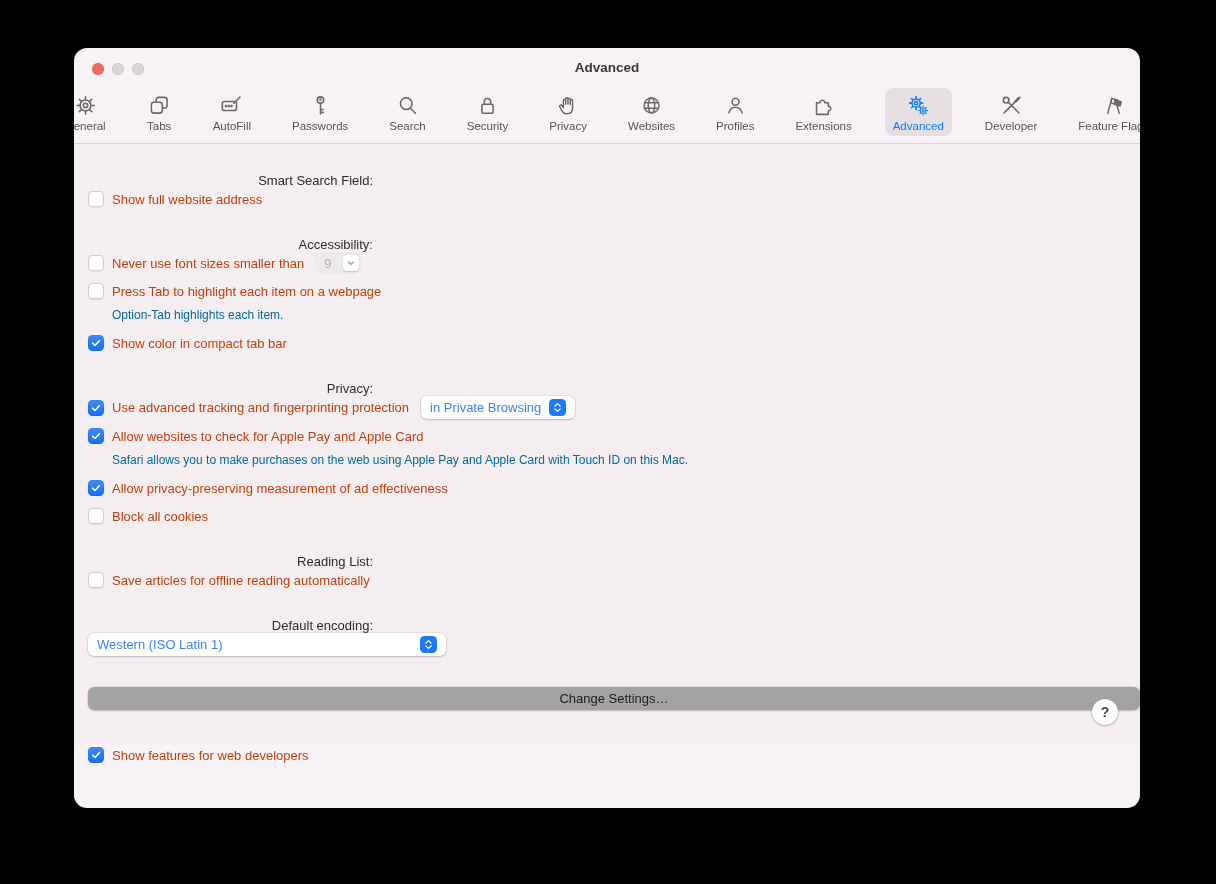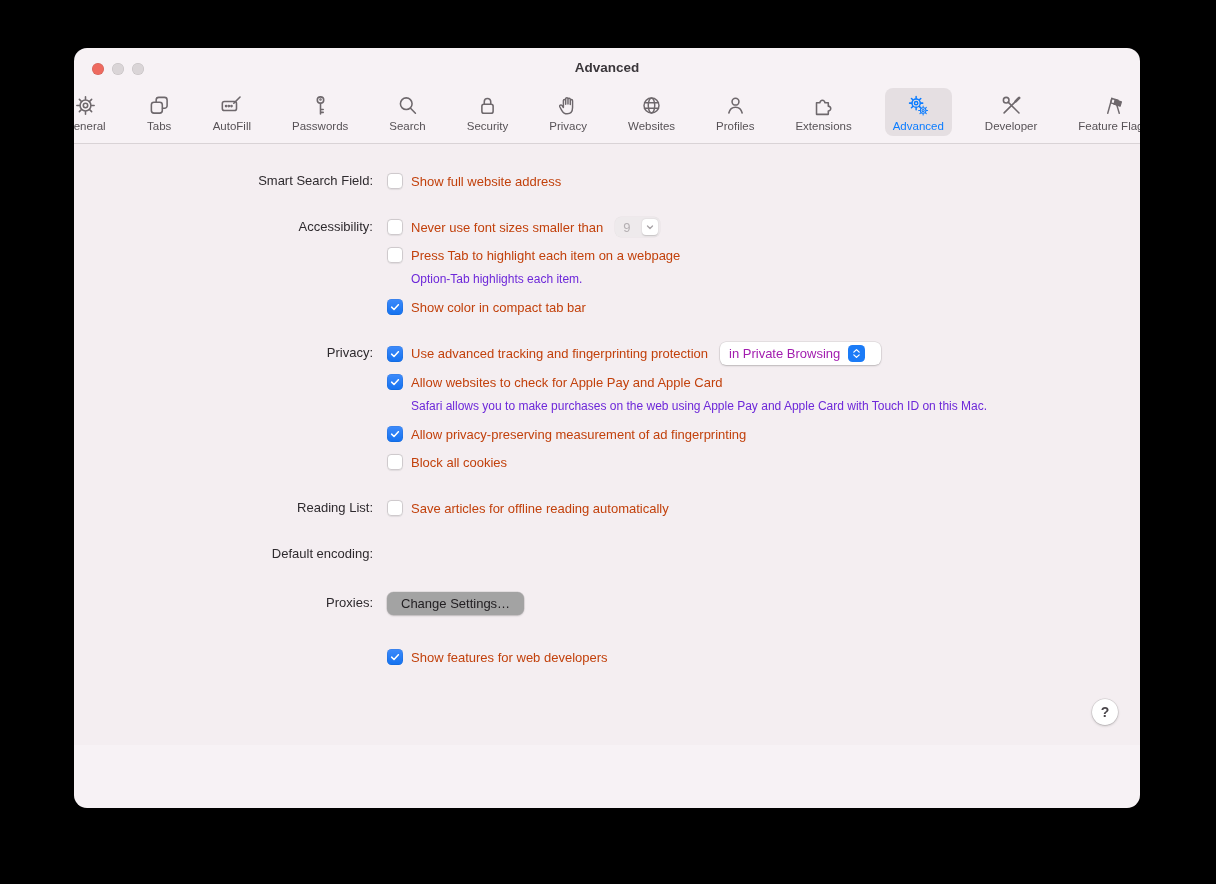--- a/index.html
+++ b/index.html
@@ -20,37 +20,37 @@
   
   .toolbar { display:flex; justify-content:center; align-items:flex-end; gap:25px; padding:2px 6px 7px; border-bottom:1px solid #d9d3d6; }
   .tb-item { display:flex; flex-direction:column; align-items:center; gap:2px; padding:5px 8px 4px; border-radius:8px; cursor:default; }
   .tb-item svg { color:#6e686c; display:block; }
   .tb-label { font-size:11.5px; color:#575256; white-space:nowrap; }
   .tb-item.selected { background:#e5dfe2; }
   .tb-item.selected svg { color:#0d7dff; }
   .tb-item.selected .tb-label { color:#0d7dff; }
   
   .content { position:relative; background:#f4eef1; height:601px; padding-top:26px; }
-  .section { display:flex; margin-bottom:24px; }
+  .section { display:flex; margin-bottom:24px;flex-direction:column; }
   .section.lg { margin-bottom:31px; }
   .sec-label { width:299px; min-width:299px; text-align:right; font-size:13px; color:#2e2a2e; padding-top:3px; }
   .sec-body { padding-left:14px; display:flex; flex-direction:column; }
   .row { display:flex; align-items:center; height:22px; margin-bottom:6px; }
   .row.last { margin-bottom:0; }
   .cb { width:16px; height:16px; min-width:16px; border-radius:4.5px; background:#fff;
         box-shadow:inset 0 0 0 1px #cfcacd, 0 .5px 1px rgba(0,0,0,.08);
         display:flex; align-items:center; justify-content:center; }
   .cb svg { display:none; }
   .cb.checked { background:linear-gradient(#3e8bfb,#1371ef); box-shadow:inset 0 0 0 .5px rgba(0,0,0,.1); }
   .cb.checked svg { display:block; }
   .cbt { font-size:13px; color:#c2410c; margin-left:8px; white-space:nowrap; }
-  .caption { font-size:12px; color:#6d28d9; margin:-2px 0 8px 24px; max-width:578px; line-height:18px; }
+  .caption { font-size:12px; color:#0369a1; margin:-2px 0 8px 24px; max-width:578px; line-height:18px; }
   
   .popup { display:inline-flex; align-items:center; background:#fff; border-radius:6px; height:23px;
-           padding:0 16px 0 9px; font-size:13px; color:#a21caf;
+           padding:0 9px 0 9px; font-size:13px; color:#3b82f6;
            box-shadow:0 0 0 .5px rgba(0,0,0,.12), 0 1px 2px rgba(0,0,0,.18); }
   .popup .val { white-space:nowrap; }
   .stepper { width:17px; height:17px; min-width:17px; border-radius:4.5px; background:#1b7bf7;
              display:flex; align-items:center; justify-content:center; margin-left:8px; }
   .popup.wide { width:358px; justify-content:space-between; }
   .popup.trail { margin-left:12px; }
   .popup.mini { height:20px; width:45px; padding:0 2px 0 8px; background:#eeeaec; justify-content:space-between;
                 box-shadow:0 0 0 .5px rgba(0,0,0,.05); color:#b4afb2; }
   .mini-chev { width:16px; height:16px; border-radius:4px; background:#fff; display:flex; align-items:center; justify-content:center;
                box-shadow:0 .5px 1.5px rgba(0,0,0,.18); }
@@ -296,21 +296,21 @@
               </span>
             <span class="cbt">Allow websites to check for Apple Pay and Apple Card</span>
           </div>
           <div class="caption">Safari allows you to make purchases on the web using Apple Pay and Apple Card with Touch ID on this Mac.</div>
           <div class="row">
             <span class="cb checked">
                 <svg width="12" height="12" viewBox="0 0 16 16" fill="none" stroke="#fff" stroke-width="2" stroke-linecap="round" stroke-linejoin="round">
                   <polyline points="3.5,8.2 6.7,11.3 12.5,4.9"></polyline>
                 </svg>
               </span>
-            <span class="cbt">Allow privacy-preserving measurement of ad fingerprinting</span>
+            <span class="cbt">Allow privacy-preserving measurement of ad effectiveness</span>
           </div>
           <div class="row last">
             <span class="cb"></span>
             <span class="cbt">Block all cookies</span>
           </div>
         </div>
       </div>
 
       <div class="section">
         <div class="sec-label">Reading List:</div>
@@ -318,24 +318,34 @@
           <div class="row last">
             <span class="cb"></span>
             <span class="cbt">Save articles for offline reading automatically</span>
           </div>
         </div>
       </div>
 
 
       <div class="section lg">
         <div class="sec-label">Default encoding:</div>
+        <div class="sec-body">
+          <div class="popup wide">
+            <span class="val">Western (ISO Latin 1)</span>
+            <span class="stepper">
+                <svg width="13" height="13" viewBox="0 0 17 17" fill="none" stroke="#fff" stroke-width="1.7" stroke-linecap="round" stroke-linejoin="round">
+                  <polyline points="5,6.7 8.5,3.4 12,6.7"></polyline>
+                  <polyline points="5,10.3 8.5,13.6 12,10.3"></polyline>
+                </svg>
+              </span>
+          </div>
+        </div>
       </div>
 
       <div class="section lg">
-        <div class="sec-label">Proxies:</div>
         <div class="sec-body">
           <div class="push-btn">Change Settings…</div>
         </div>
       </div>
 
       <div class="section">
         <div class="sec-label"></div>
         <div class="sec-body">
           <div class="row last">
             <span class="cb checked">

